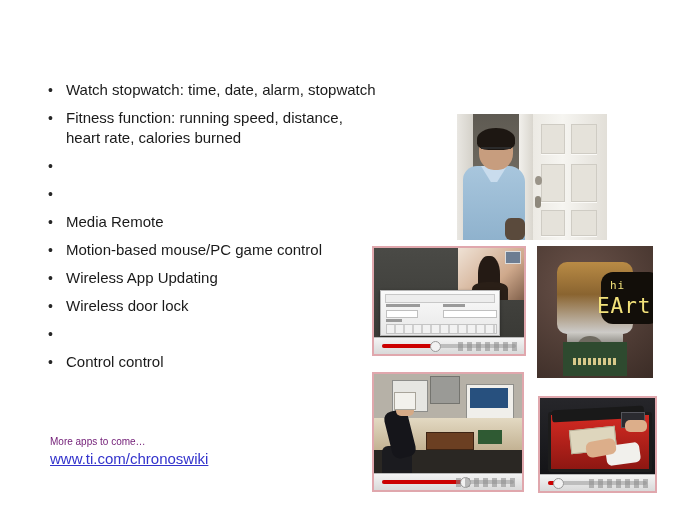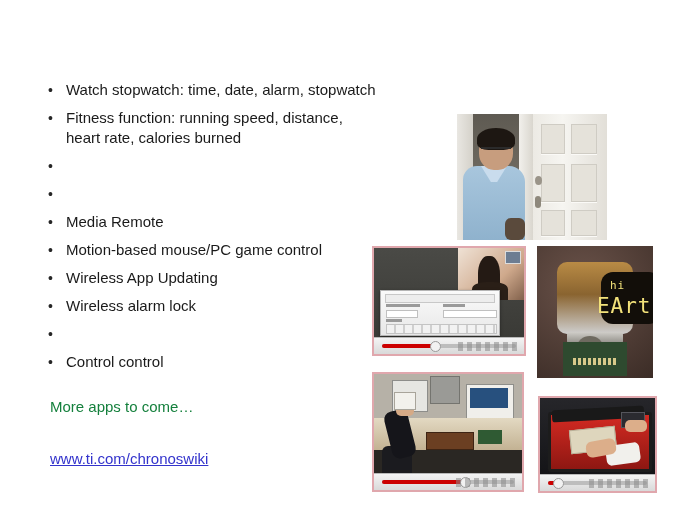--- a/index.html
+++ b/index.html
@@ -57,24 +57,24 @@
     font-size: 15px;
     line-height: 20px;
     color: #1a1a1a;
     white-space: pre-line;
   }
 
   
   #more-apps {
     position: absolute;
     left: 50px;
-    top: 397px;
-    font-size: 15px;
+    top: 432px;
+    font-size: 10px;
     line-height: 20px;
-    color: #15803d;
+    color: #701a75;
   }
   #wiki-link {
     position: absolute;
     left: 50px;
     top: 449px;
     font-size: 15px;
     line-height: 20px;
     color: #3333cc;
     cursor: pointer;
   }
@@ -254,21 +254,21 @@
       <span class="bullet-text">Motion-based mouse/PC game control</span>
     </div>
 
     <div class="bullet-item">
       <span class="bullet-dot">•</span>
       <span class="bullet-text">Wireless App Updating</span>
     </div>
 
     <div class="bullet-item">
       <span class="bullet-dot">•</span>
-      <span class="bullet-text">Wireless alarm lock</span>
+      <span class="bullet-text">Wireless door lock</span>
     </div>
 
     <div class="bullet-item">
       <span class="bullet-dot">•</span>
     </div>
 
     <div class="bullet-item">
       <span class="bullet-dot">•</span>
       <span class="bullet-text">Control control</span>
     </div>

